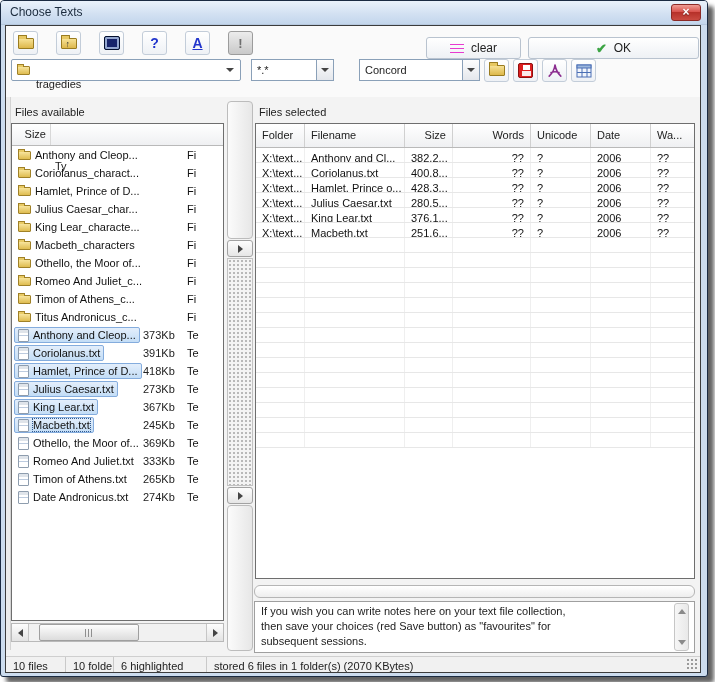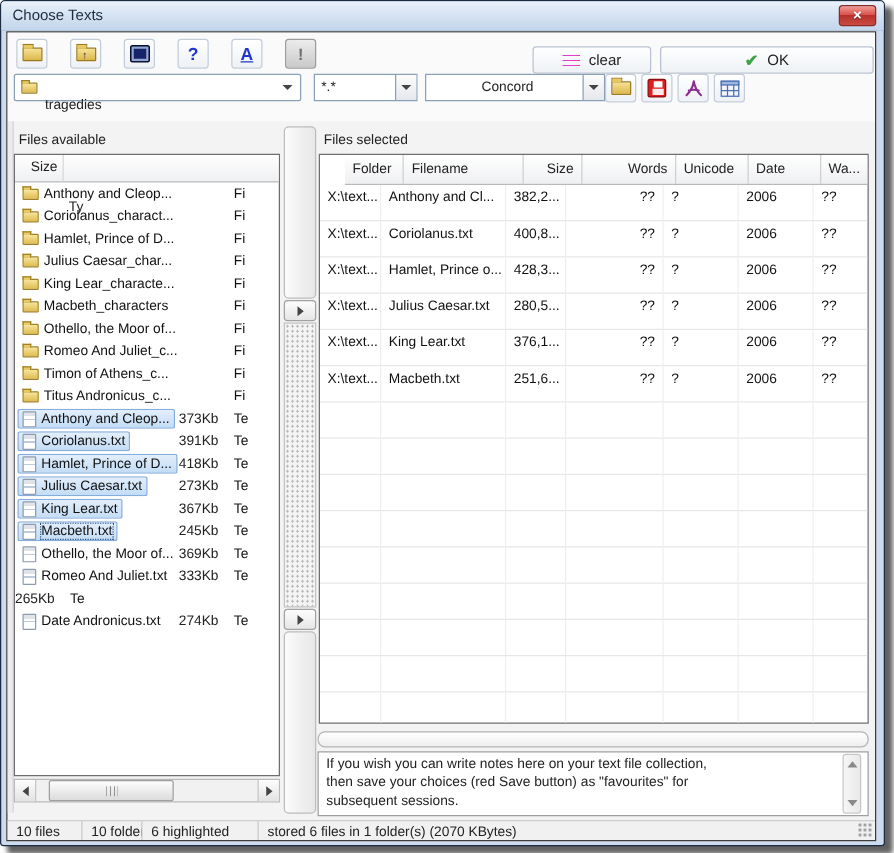--- a/index.html
+++ b/index.html
@@ -62,21 +62,21 @@
   .btn-ok{ left:522px; width:171px; }
   .icon-clear{ width:14px; height:9px;
     background:repeating-linear-gradient(180deg,#e73bd0 0 1px, transparent 1px 4px); }
   .icon-check{ color:#3ba443; font-size:13px; font-weight:bold; }
 
   
   .combo{ position:absolute; top:33px; height:22px; background:#fff; border:1px solid #8aa0b8;
     display:flex; align-items:center; font-size:11px; color:#222; cursor:pointer; }
   .combo-folder{ left:5px; width:230px; gap:6px; padding-left:5px; border-radius:2px;}
   .combo-pattern{ left:245px; width:83px; }
-  .combo-tool{ left:334px; width:144px;text-align:center; }
+  .combo-tool{ left:353px; width:121px; }
   .combo .val{ flex:1; padding-left:5px; white-space:nowrap; overflow:hidden; }
   .combo-folder .val{ padding-left:0;margin-top:27px; }
   .darr{ width:0; height:0; border-left:4px solid transparent; border-right:4px solid transparent;
     border-top:4px solid #444; margin-right:6px; }
   .combo-btn{ width:17px; height:100%; border-left:1px solid #8aa0b8;
     background:linear-gradient(#fdfdfd,#e4e7ec); display:flex; align-items:center; justify-content:center; }
   .combo-btn .darr{ margin:0; }
 
   .f-btn{ position:absolute; top:33px; width:25px; height:23px; border:1px solid #c3cdd9; border-radius:3px;
     background:linear-gradient(#ffffff,#eef1f5); display:flex; align-items:center; justify-content:center; cursor:pointer; }
@@ -126,23 +126,23 @@
   .mid-top{ height:138px; } .mid-bottom{ flex:1; }
   .mid-btn{ height:17px; margin:1px 0; border:1px solid #a2a2a2; border-radius:3px;
     background:linear-gradient(#fdfdfd,#e6e6e6); display:flex; align-items:center; justify-content:center; cursor:pointer; }
   .mid-dotted{ height:228px; border:1px solid #c2c2c2; background-color:#f4f4f4;
     background-image:radial-gradient(#b9b9b9 0.8px, transparent 1px); background-size:4px 4px; cursor:grab;}
 
   
   .rtable{ position:absolute; left:249px; top:97px; width:440px; height:456px;
     background:#fff; border:1px solid #6e6e6e; overflow:hidden; }
   .rhead{ display:flex; height:24px; background:linear-gradient(#ffffff,#eff0f2);
-    border-bottom:1px solid #b9b9b9; font-size:11px; color:#222;margin-left:20px; }
+    border-bottom:1px solid #b9b9b9; font-size:11px; color:#222; }
   .rh{ line-height:23px; padding:0 6px; border-right:1px solid #d0d0d0; }
-  .rrow{ display:flex; height:29px; align-items:center; font-size:11px; color:#111; border-bottom:1px solid #e7e7e7; }
+  .rrow{ display:flex; height:15px; align-items:center; font-size:11px; color:#111; border-bottom:1px solid #e7e7e7; }
   .rcell{ height:100%; line-height:20px; padding:0 6px; overflow:hidden; white-space:nowrap; border-right:1px solid #efefef; }
   .c0{ width:49px; } .c1{ width:100px; } .c2{ width:48px; } .c3{ width:78px; } .c4{ width:60px; } .c5{ width:60px; } .c6{ flex:1; border-right:none; }
   .rh.c2,.rh.c3{ text-align:right; } .rcell.c3{ text-align:right; }
 
   
   .notes-bar{ position:absolute; left:248px; top:559px; width:441px; height:13px;
     background:linear-gradient(#ffffff,#eeeeee); border:1px solid #b5b5b5; border-radius:6px; }
   .notes{ position:absolute; left:248px; top:575px; width:441px; height:52px;
     background:#fff; border:1px solid #9f9f9f; font-size:11px; line-height:15px; color:#222;
     padding:2px 22px 2px 6px; white-space:pre-line; overflow:hidden; }
@@ -446,20 +446,26 @@
               <span class="selbox">
                 <span class="icon-doc"></span>
                 <span class="lbl-txt">Romeo And Juliet.txt</span>
               </span>
             </div>
             <div class="lcell size">333Kb</div>
             <div class="lcell type">Te</div>
           </div>
 
           <div class="lrow">
+            <div class="lcell name">
+              <span class="selbox">
+                <span class="icon-doc"></span>
+                <span class="lbl-txt">Timon of Athens.txt</span>
+              </span>
+            </div>
             <div class="lcell size">265Kb</div>
             <div class="lcell type">Te</div>
           </div>
 
           <div class="lrow">
             <div class="lcell name">
               <span class="selbox">
                 <span class="icon-doc"></span>
                 <span class="lbl-txt">Date Andronicus.txt</span>
               </span>

